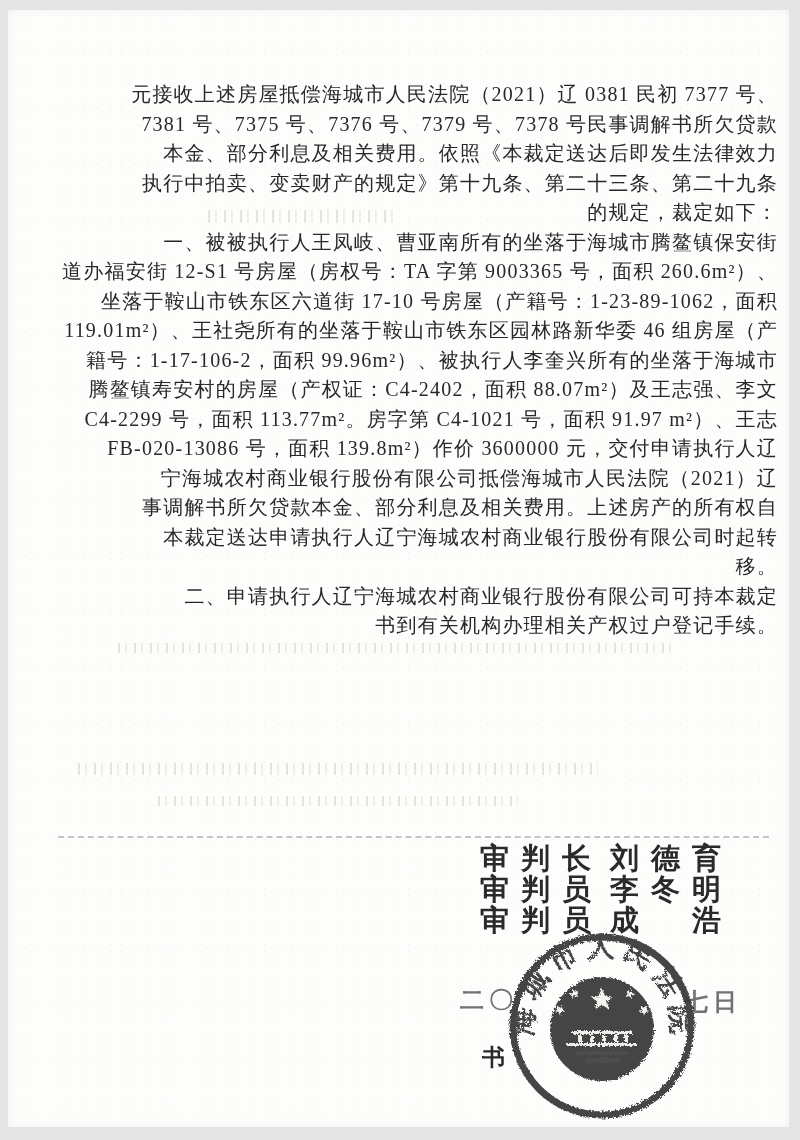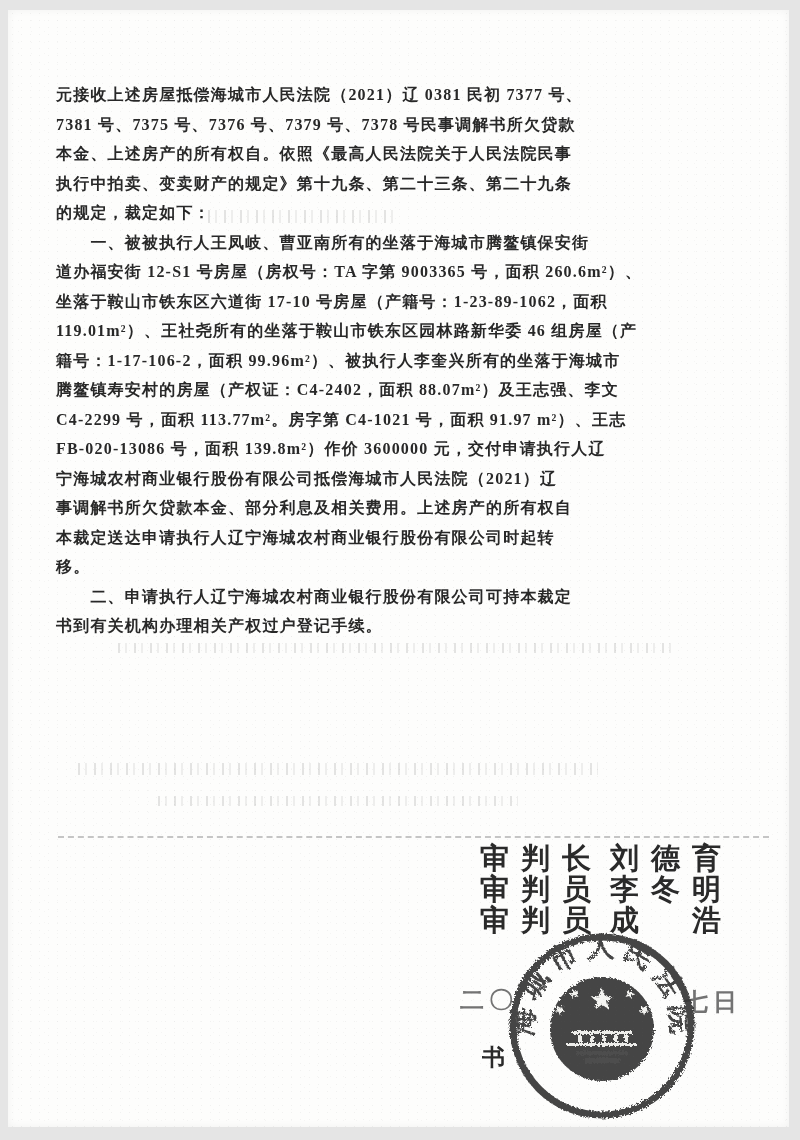--- a/index.html
+++ b/index.html
@@ -27,21 +27,21 @@
     background-image:repeating-linear-gradient(90deg,
       rgba(110,110,110,.35) 0 2px, transparent 2px 7px,
       rgba(140,140,140,.28) 7px 9px, transparent 9px 16px);
   }
   .scan-rule{
     position:absolute;left:50px;right:20px;top:826px;height:0;
     border-top:2px dashed rgba(70,70,70,.30);pointer-events:none;
   }
   .body-text{
     position:absolute;left:48px;top:70px;width:722px;
-    color:#282828;font-size:16px;font-weight:700;letter-spacing:1.2px;
+    color:#282828;font-size:20px;font-weight:400;letter-spacing:1.2px;text-align:right;
   }
   .line{height:29.5px;line-height:29.5px;white-space:nowrap;}
   .sig-block{
     position:absolute;left:472px;top:833px;color:#2a2a2a;
     font-size:29px;font-weight:600;
   }
   .sig-row{display:flex;height:31px;line-height:31px;}
   .sig-role{letter-spacing:12px;}
   .sig-name{margin-left:7px;letter-spacing:12px;}
   .date-part{
@@ -61,21 +61,21 @@
   .seal svg{display:block;width:192px;height:192px;}
 </style>
 </head>
 <body>
 
 <div class="page">
 
   <div class="body-text">
       <div class="line">元接收上述房屋抵偿海城市人民法院（2021）辽 0381 民初 7377 号、</div>
       <div class="line">7381 号、7375 号、7376 号、7379 号、7378 号民事调解书所欠贷款</div>
-      <div class="line">本金、上述房产的所有权自。依照《最高人民法院关于人民法院民事</div>
+      <div class="line">本金、部分利息及相关费用。依照《本裁定送达后即发生法律效力</div>
       <div class="line">执行中拍卖、变卖财产的规定》第十九条、第二十三条、第二十九条</div>
       <div class="line">的规定，裁定如下：</div>
       <div class="line">　　一、被被执行人王凤岐、曹亚南所有的坐落于海城市腾鳌镇保安街</div>
       <div class="line">道办福安街 12-S1 号房屋（房权号：TA 字第 9003365 号，面积 260.6m²）、</div>
       <div class="line">坐落于鞍山市铁东区六道街 17-10 号房屋（产籍号：1-23-89-1062，面积</div>
       <div class="line">119.01m²）、王社尧所有的坐落于鞍山市铁东区园林路新华委 46 组房屋（产</div>
       <div class="line">籍号：1-17-106-2，面积 99.96m²）、被执行人李奎兴所有的坐落于海城市</div>
       <div class="line">腾鳌镇寿安村的房屋（产权证：C4-2402，面积 88.07m²）及王志强、李文</div>
       <div class="line">C4-2299 号，面积 113.77m²。房字第 C4-1021 号，面积 91.97 m²）、王志</div>
       <div class="line">FB-020-13086 号，面积 139.8m²）作价 3600000 元，交付申请执行人辽</div>

